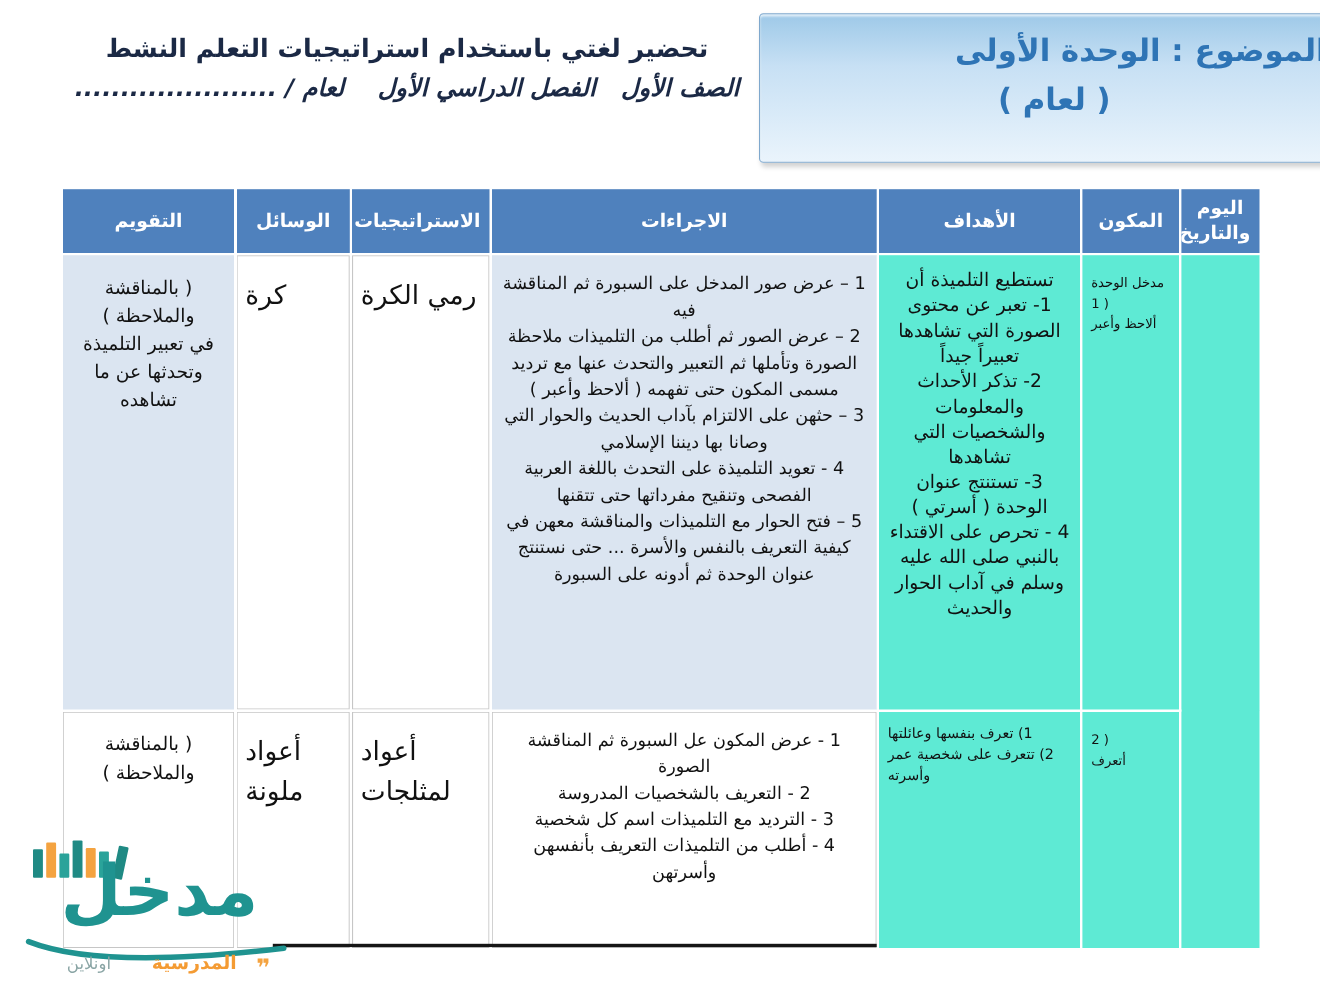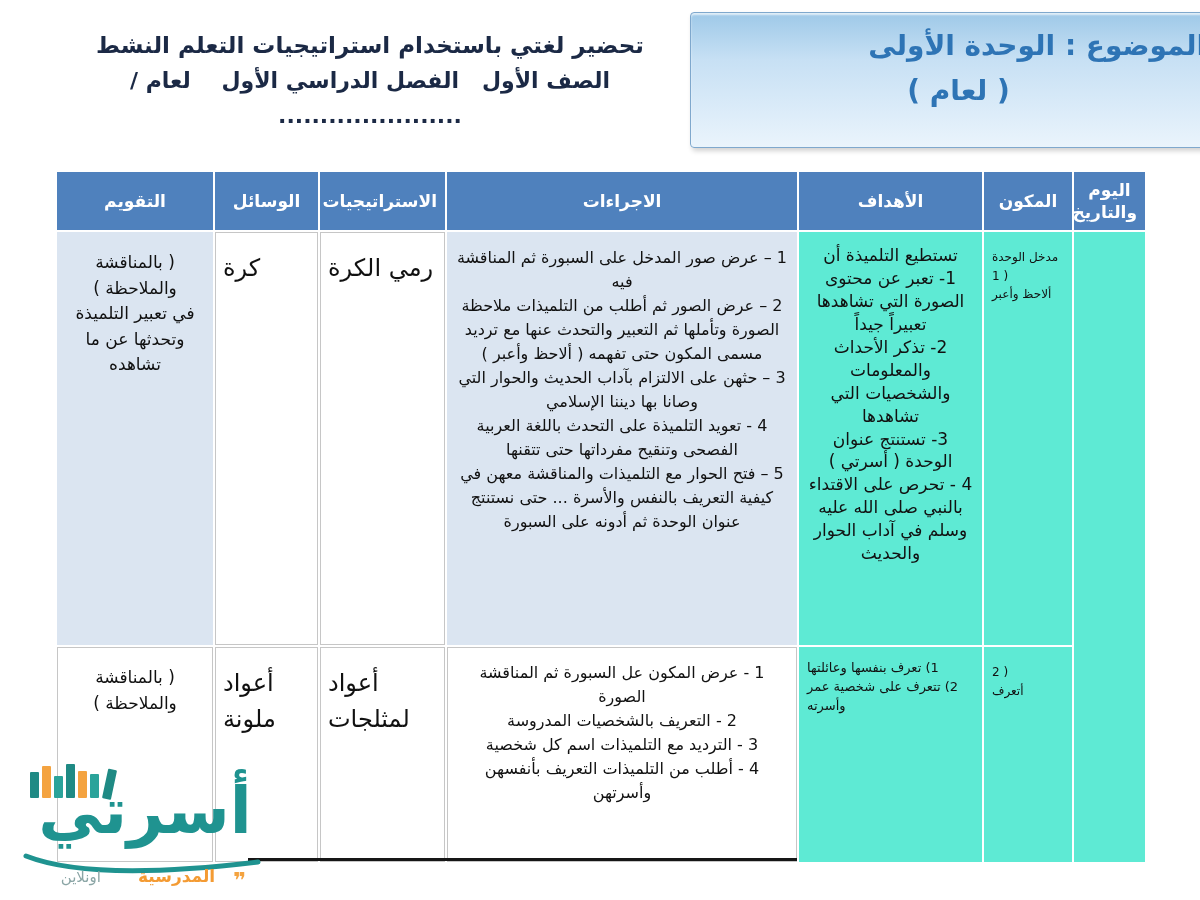--- a/index.html
+++ b/index.html
@@ -12,21 +12,21 @@
   }
   #stage { position:absolute; inset:0; }
 
   
   .doc-title {
     position:absolute; top:28px; left:55px; width:630px;
     direction:rtl; text-align:center;
     color:#1b2945; font-weight:bold;
   }
   .doc-title .line1 { font-size:23px; line-height:1.5; }
-  .doc-title .line2 { font-size:22px; line-height:1.6; }
+  .doc-title .line2 { font-size:22px; line-height:1.6;font-style:italic; }
 
   
   .topic-box {
     position:absolute; top:12px; left:690px; width:559px; height:136px;
     direction:rtl;
     background:linear-gradient(180deg,#9ec9e8 0%, #c7e0f4 35%, #eaf4fc 100%);
     border:1px solid #7fa8cd;
     border-radius:4px;
     box-shadow: inset 0 2px 2px rgba(255,255,255,.7), 2px 3px 5px rgba(0,0,0,.18);
     padding:16px 42px 0 20px;
@@ -198,21 +198,21 @@
   <div class="logo">
     <div class="books">
       <i class="b1"></i>
         <i class="b2"></i>
         <i class="b3"></i>
         <i class="b4"></i>
       <i class="b5"></i>
         <i class="b6"></i>
         <i class="b7"></i>
     </div>
-    <div class="brand">أسرتي</div>
+    <div class="brand">مدخل</div>
     <svg class="swash" width="240" height="26" viewBox="0 0 240 26">
       <path d="M4 4 Q 70 30 236 10" stroke="#1f9390" stroke-width="5" fill="none" stroke-linecap="round"></path>
     </svg>
     <div class="logo-sub">
       <span class="sub1">المدرسية</span>
       <span class="sub2">اونلاين</span>
     </div>
     <div class="quote-mark">❞</div>
   </div>
 

